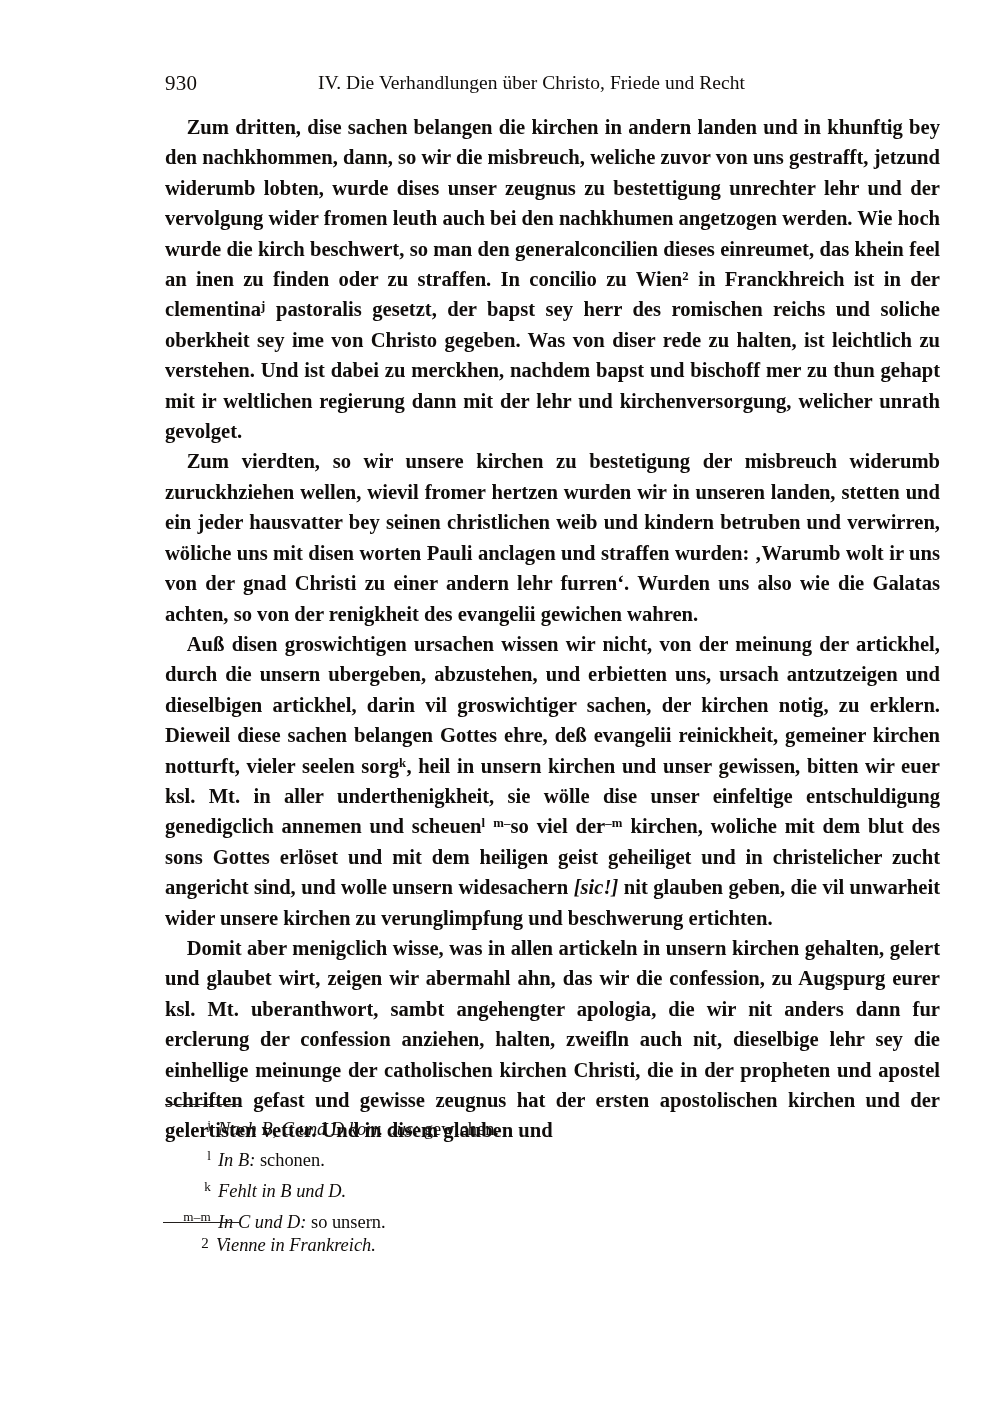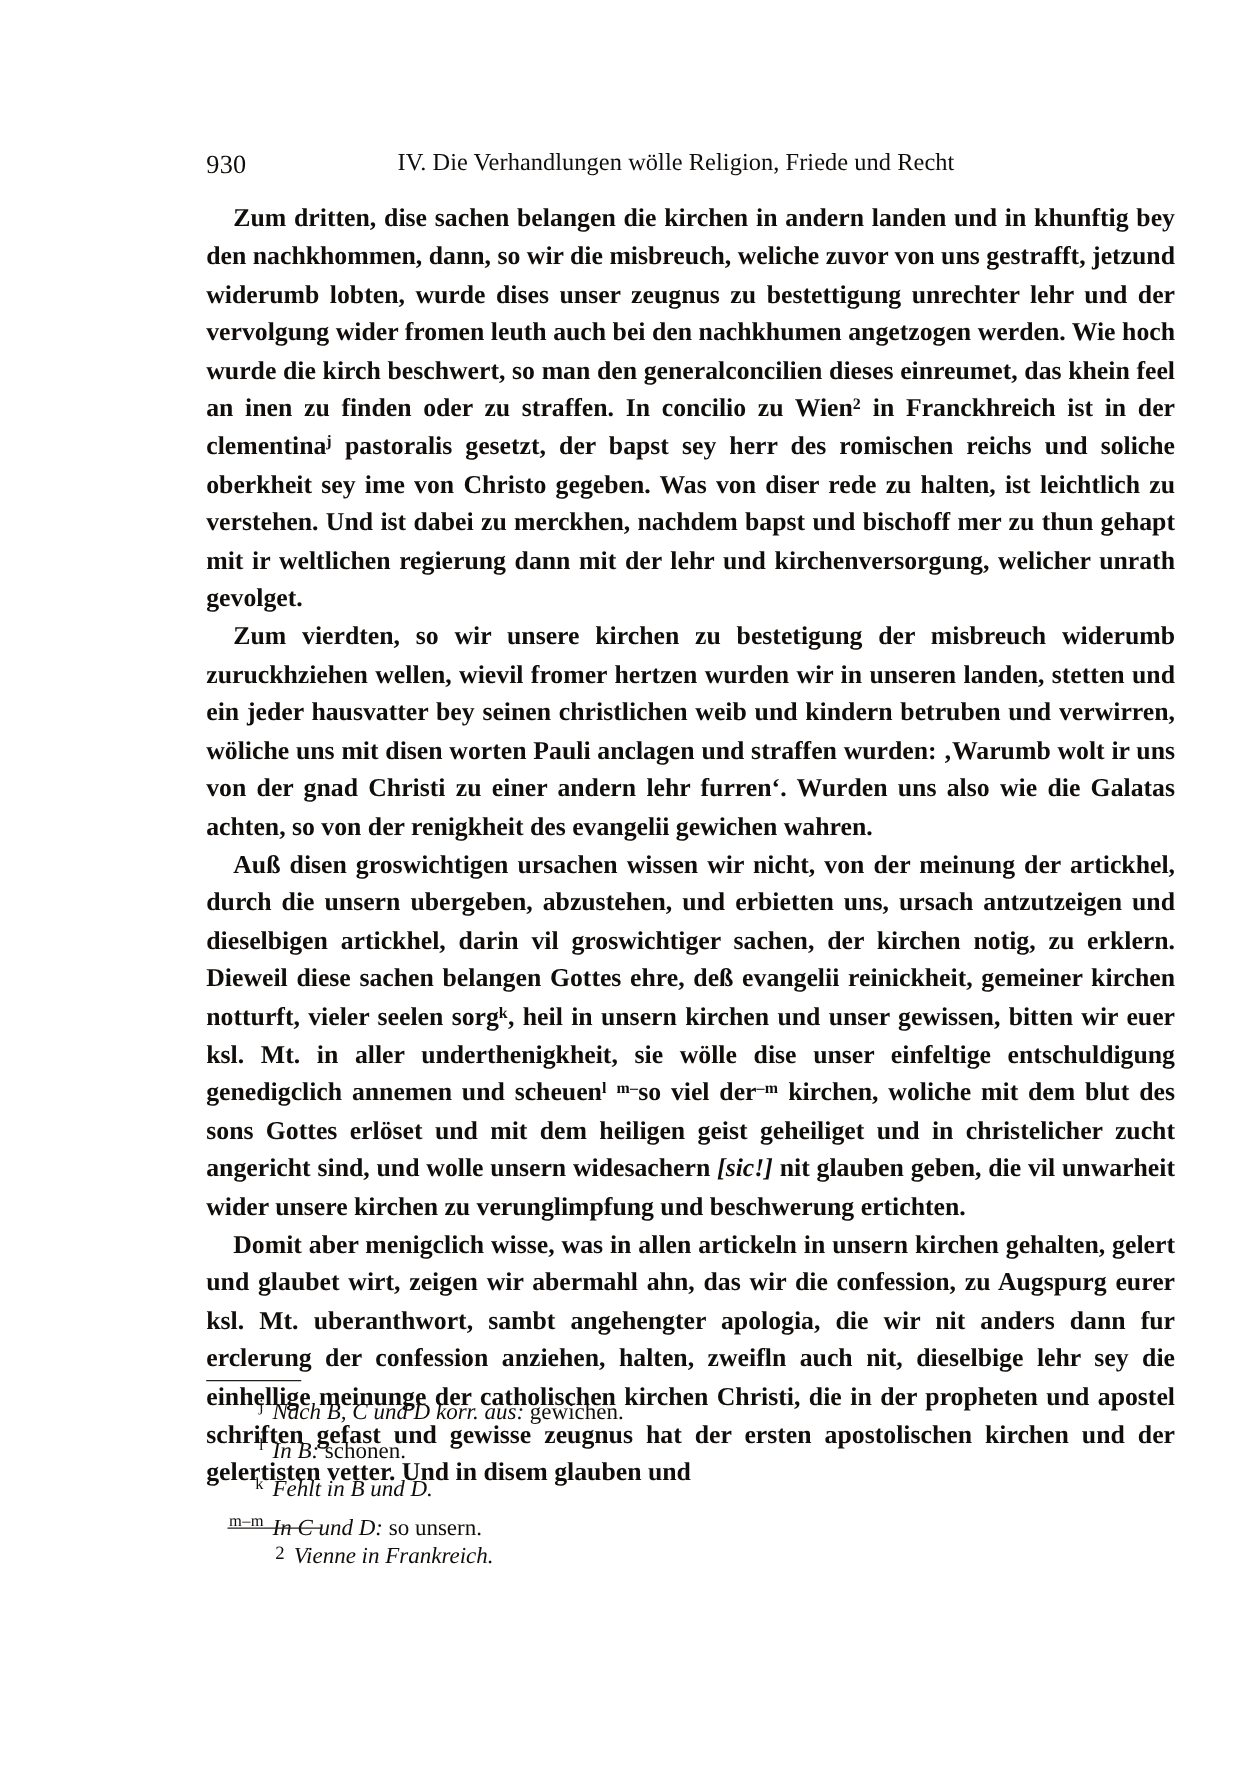--- a/index.html
+++ b/index.html
@@ -18,21 +18,20 @@
     position: relative;
     width: 1004px;
     height: 1418px;
     overflow: hidden;
   }
   .content {
     position: absolute;
     left: 165px;
     top: 66px;
     width: 775px;
-    margin-top: 48px;
   }
 
   
   .runhead {
     position: relative;
     height: 34px;
     font-size: 19.5px;
     line-height: 34px;
   }
   .runhead .folio {
@@ -77,21 +76,21 @@
 
   
   .apparatus {
     position: absolute;
     left: 165px;
     top: 1104px;
     width: 775px;
   }
   .footnotes {
     position: absolute;
-    left: 182px;
+    left: 163px;
     top: 1222px;
     width: 775px;
   }
   .rule {
     width: 76px;
     height: 1px;
     background: #231f1d;
     margin: 0 0 7px 0;
   }
   .note-line {
@@ -119,21 +118,21 @@
 </style>
 </head>
 <body>
 
 <div class="page">
 
   <div class="content">
 
     <div class="runhead">
       <span class="folio">930</span>
-      <span class="title">IV. Die Verhandlungen wölle Religion, Friede und Recht</span>
+      <span class="title">IV. Die Verhandlungen über Christo, Friede und Recht</span>
     </div>
 
     <div class="body-text">
 
       <p><span>Zum dritten, dise sachen belangen die kirchen in andern landen und in khunftig bey den nachkhommen, dann, so wir die misbreuch, weliche zuvor von uns gestrafft, jetzund widerumb lobten, wurde dises unser zeugnus zu bestettigung unrechter lehr und der vervolgung wider fromen leuth auch bei den nachkhumen angetzogen werden. Wie hoch wurde die kirch beschwert, so man den generalconcilien dieses einreumet, das khein feel an inen zu finden oder zu straffen. In concilio zu Wien</span><sup class="note">2</sup><span> in Franckhreich ist in der clementina</span><sup class="note">j</sup><span> pastoralis gesetzt, der bapst sey herr des romischen reichs und soliche oberkheit sey ime von Christo gegeben. Was von diser rede zu halten, ist leichtlich zu verstehen. Und ist dabei zu merckhen, nachdem bapst und bischoff mer zu thun gehapt mit ir weltlichen regierung dann mit der lehr und kirchenversorgung, welicher unrath gevolget.</span></p>
 
       <p><span>Zum vierdten, so wir unsere kirchen zu bestetigung der misbreuch widerumb zuruckhziehen wellen, wievil fromer hertzen wurden wir in unseren landen, stetten und ein jeder hausvatter bey seinen christlichen weib und kindern betruben und verwirren, wöliche uns mit disen worten Pauli anclagen und straffen wurden: ‚Warumb wolt ir uns von der gnad Christi zu einer andern lehr furren‘. Wurden uns also wie die Galatas achten, so von der renigkheit des evangelii gewichen wahren.</span></p>
 
       <p><span>Auß disen groswichtigen ursachen wissen wir nicht, von der meinung der artickhel, durch die unsern ubergeben, abzustehen, und erbietten uns, ursach antzutzeigen und dieselbigen artickhel, darin vil groswichtiger sachen, der kirchen notig, zu erklern. Dieweil diese sachen belangen Gottes ehre, deß evangelii reinickheit, gemeiner kirchen notturft, vieler seelen sorg</span><sup class="note">k</sup><span>, heil in unsern kirchen und unser gewissen, bitten wir euer ksl. Mt. in aller underthenigkheit, sie wölle dise unser einfeltige entschuldigung genedigclich annemen und scheuen</span><sup class="note">l</sup><span> </span><sup class="note">m–</sup><span>so viel der</span><sup class="note">–m</sup><span> kirchen, woliche mit dem blut des sons Gottes erlöset und mit dem heiligen geist geheiliget und in christelicher zucht angericht sind, und wolle unsern widesachern </span><i class="ed">[sic!]</i><span> nit glauben geben, die vil unwarheit wider unsere kirchen zu verunglimpfung und beschwerung ertichten.</span></p>
 

